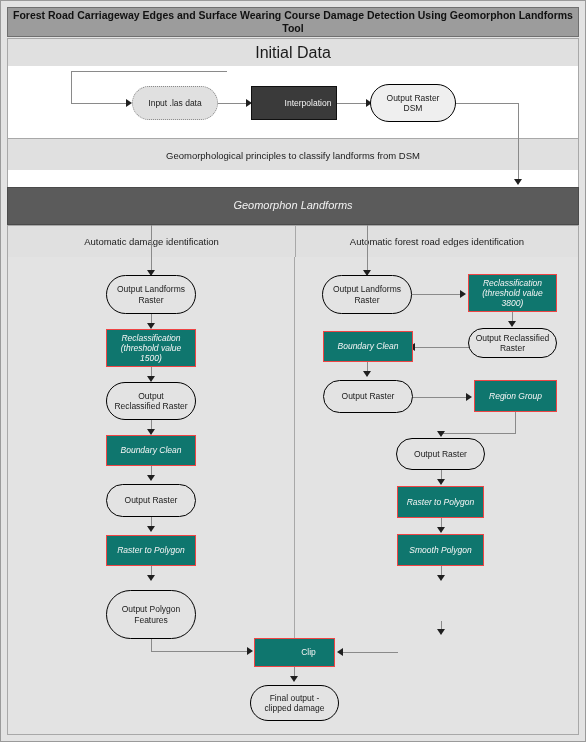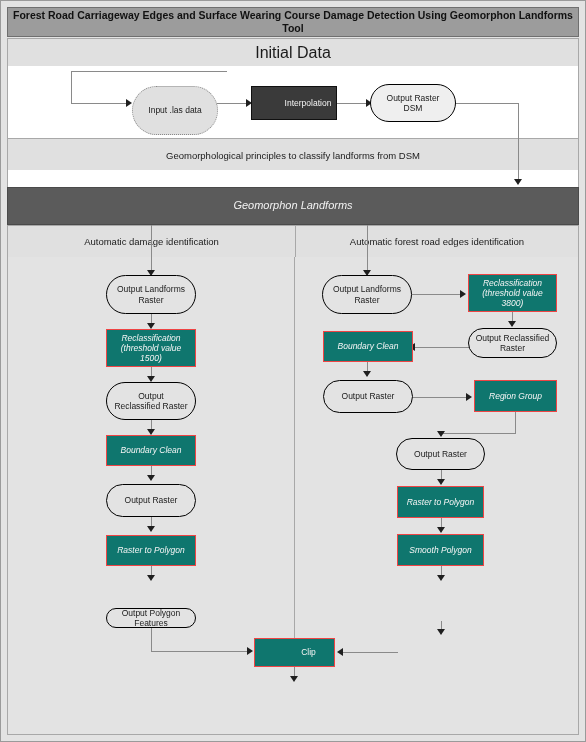--- a/index.html
+++ b/index.html
@@ -151,21 +151,21 @@
   <div class="ln h" style="left:455px;top:102px;width:63px;"></div>
   <div class="ln v" style="left:517px;top:102px;height:78px;"></div>
   <div class="arw down" style="left:513px;top:178px;"></div>
 
   <div class="ln v" style="left:150px;top:224px;height:50px;"></div>
   <div class="arw down" style="left:146px;top:269px;"></div>
 
   <div class="ln v" style="left:366px;top:224px;height:50px;"></div>
   <div class="arw down" style="left:362px;top:269px;"></div>
 
-  <div class="node oval dotted" style="left:131px;top:85px;width:86px;height:49px;">Input .las data</div>
+  <div class="node oval dotted" style="left:131px;top:85px;width:86px;height:34px;">Input .las data</div>
 
   <div class="node proc dark plain" style="left:250px;top:85px;width:86px;height:34px;">Interpolation</div>
 
   <div class="node oval on-white" style="left:369px;top:83px;width:86px;height:38px;">Output Raster
 DSM</div>
 
   <div class="node oval" style="left:105px;top:274px;width:90px;height:39px;">Output Landforms
 Raster</div>
 
   <div class="ln v" style="left:150px;top:313px;height:13px;"></div>
@@ -192,21 +192,21 @@
   <div class="node oval" style="left:105px;top:483px;width:90px;height:33px;">Output Raster</div>
 
   <div class="ln v" style="left:150px;top:516px;height:13px;"></div>
   <div class="arw down" style="left:146px;top:525px;"></div>
 
   <div class="node proc" style="left:105px;top:534px;width:90px;height:31px;">Raster to Polygon</div>
 
   <div class="ln v" style="left:150px;top:565px;height:13px;"></div>
   <div class="arw down" style="left:146px;top:574px;"></div>
 
-  <div class="node oval" style="left:105px;top:607px;width:90px;height:20px;">Output Polygon
+  <div class="node oval" style="left:105px;top:589px;width:90px;height:49px;">Output Polygon
 Features</div>
 
   <div class="ln v" style="left:150px;top:619px;height:31px;"></div>
   <div class="ln h" style="left:150px;top:650px;width:98px;"></div>
   <div class="arw right" style="left:246px;top:646px;"></div>
 
   <div class="node oval" style="left:321px;top:274px;width:90px;height:39px;">Output Landforms
 Raster</div>
 
   <div class="ln h" style="left:411px;top:293px;width:50px;"></div>
@@ -262,14 +262,16 @@
 
 
   <div class="ln h" style="left:341px;top:651px;width:56px;"></div>
   <div class="arw left" style="left:336px;top:647px;"></div>
 
   <div class="node proc plain" style="left:253px;top:637px;width:81px;height:29px;">Clip</div>
 
   <div class="ln v" style="left:293px;top:666px;height:13px;"></div>
   <div class="arw down" style="left:289px;top:675px;"></div>
 
+  <div class="node oval" style="left:249px;top:684px;width:89px;height:36px;">Final output -
+clipped damage</div>
 
 </div>
 
 </body></html>

